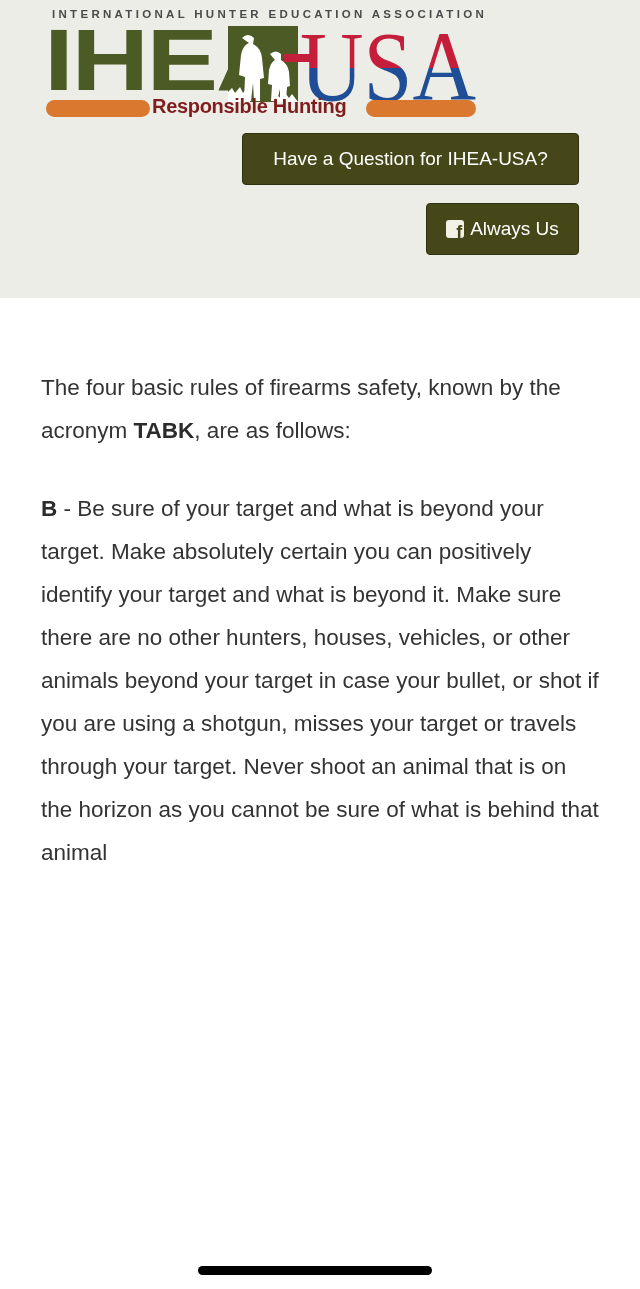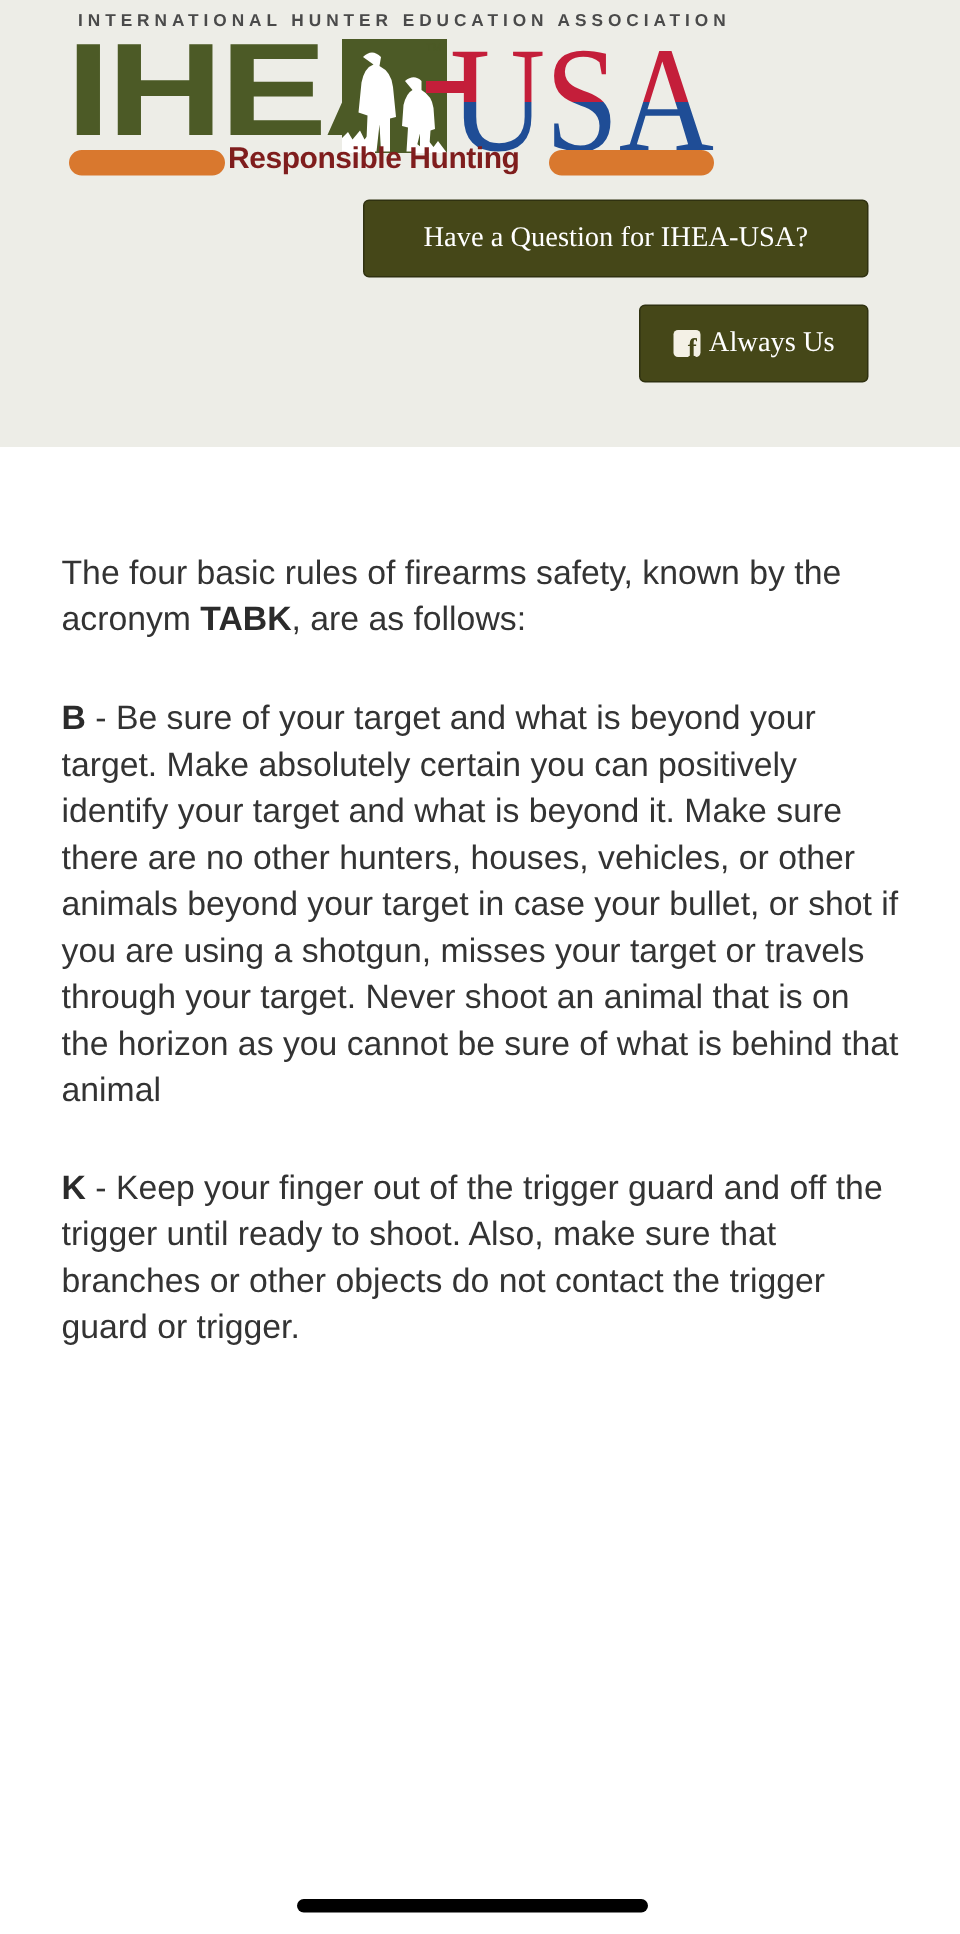--- a/index.html
+++ b/index.html
@@ -32,37 +32,37 @@
   }
   .logo-bar.left { left: 2px; width: 104px; }
   .logo-bar.right { left: 322px; width: 110px; }
   .logo-rh {
     position: absolute; left: 108px; top: 89px; font-weight: bold; font-size: 20px;
     color: #7f1d1d; white-space: nowrap; letter-spacing: -0.3px;
   }
   .btn {
     position: absolute; background: #454718; color: #ffffff; border-radius: 4px;
     border: 1px solid #2f3110;
-    font-family: Liberation Serif, serif; font-size: 19px;
+    font-family: Liberation Sans, sans-serif; font-size: 19px;
     display: flex; align-items: center; justify-content: center; cursor: pointer;
   }
   .btn-question { left: 242px; top: 133px; width: 337px; height: 52px; }
   .btn-follow { left: 426px; top: 203px; width: 153px; height: 52px; }
   .fb-icon {
     display: inline-block; width: 18px; height: 18px; background: #f4f1e6; border-radius: 3px;
     margin-right: 6px; position: relative; overflow: hidden;
   }
   .fb-icon span {
     position: absolute; right: 2px; bottom: -3px; font-weight: bold; font-size: 18px;
     color: #454718; line-height: 18px;
   }
 
   .content {
     position: absolute; left: 41px; top: 366px; width: 560px;
-    font-size: 22.5px; line-height: 31px; color: #333333;
+    font-size: 22.5px; line-height: 43px; color: #333333;
   }
   .para { margin-bottom: 34.6px; }
   .para b { font-weight: bold; color: #2b2b2b; }
   .home-indicator {
     position: absolute; left: 198px; top: 1266px; width: 234px; height: 9px;
     background: #000000; border-radius: 5px;
   }
 </style>
 </head>
 <body>
@@ -117,18 +117,15 @@
   <p class="para">
     <span>The four basic rules of firearms safety, known by the acronym </span><b>TABK</b><span>, are as follows:</span>
   </p>
 
 
 
   <p class="para">
     <b>B</b><span> - </span><span>Be sure of your target and what is beyond your target. Make absolutely certain you can positively identify your target and what is beyond it. Make sure there are no other hunters, houses, vehicles, or other animals beyond your target in case your bullet, or shot if you are using a shotgun, misses your target or travels through your target. Never shoot an animal that is on the horizon as you cannot be sure of what is behind that animal</span>
   </p>
 
-  <p class="para">
-    <b>K</b><span> - </span><span>Keep your finger out of the trigger guard and off the trigger until ready to shoot. Also, make sure that branches or other objects do not contact the trigger guard or trigger.</span>
-  </p>
 </div>
 
 <div class="home-indicator"></div>
 
 </body></html>

